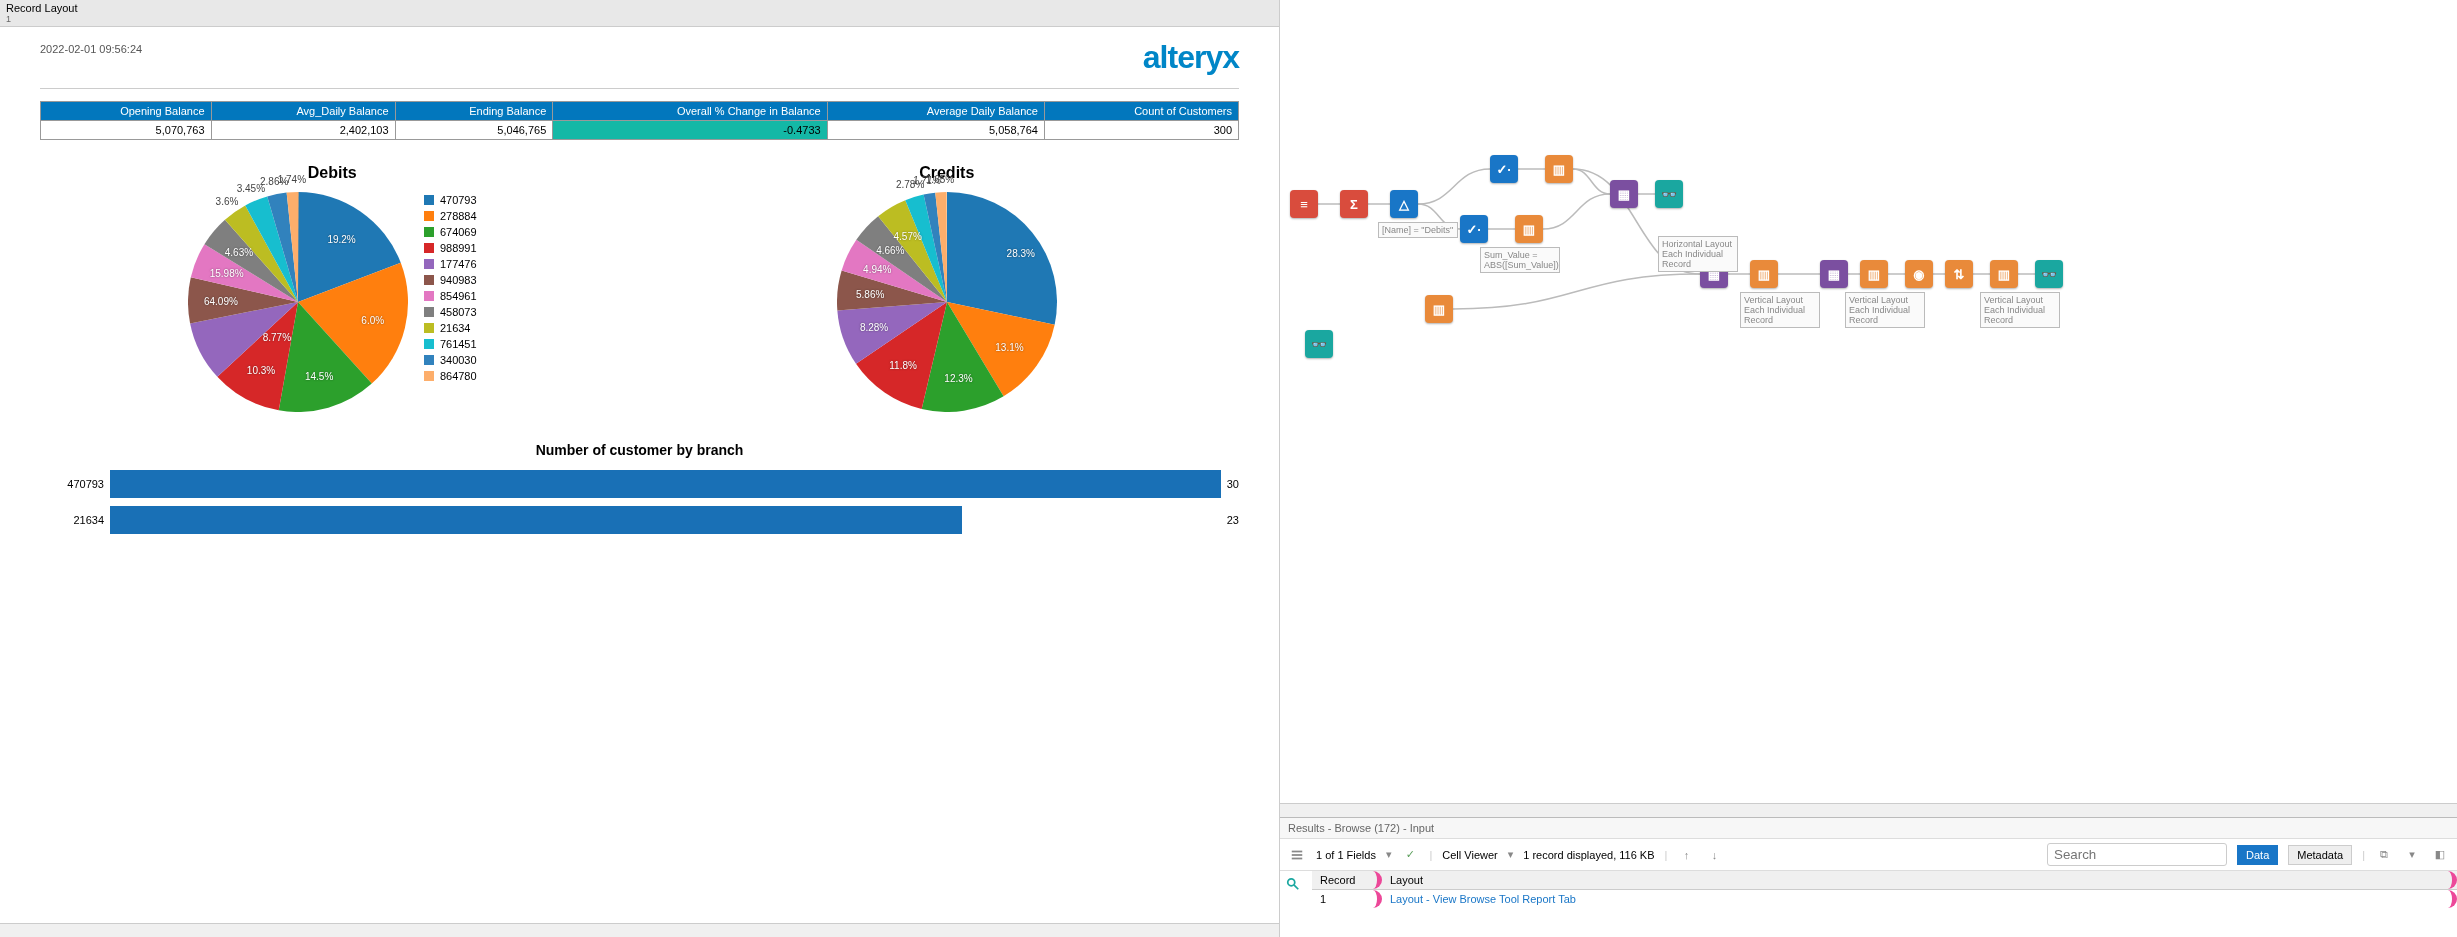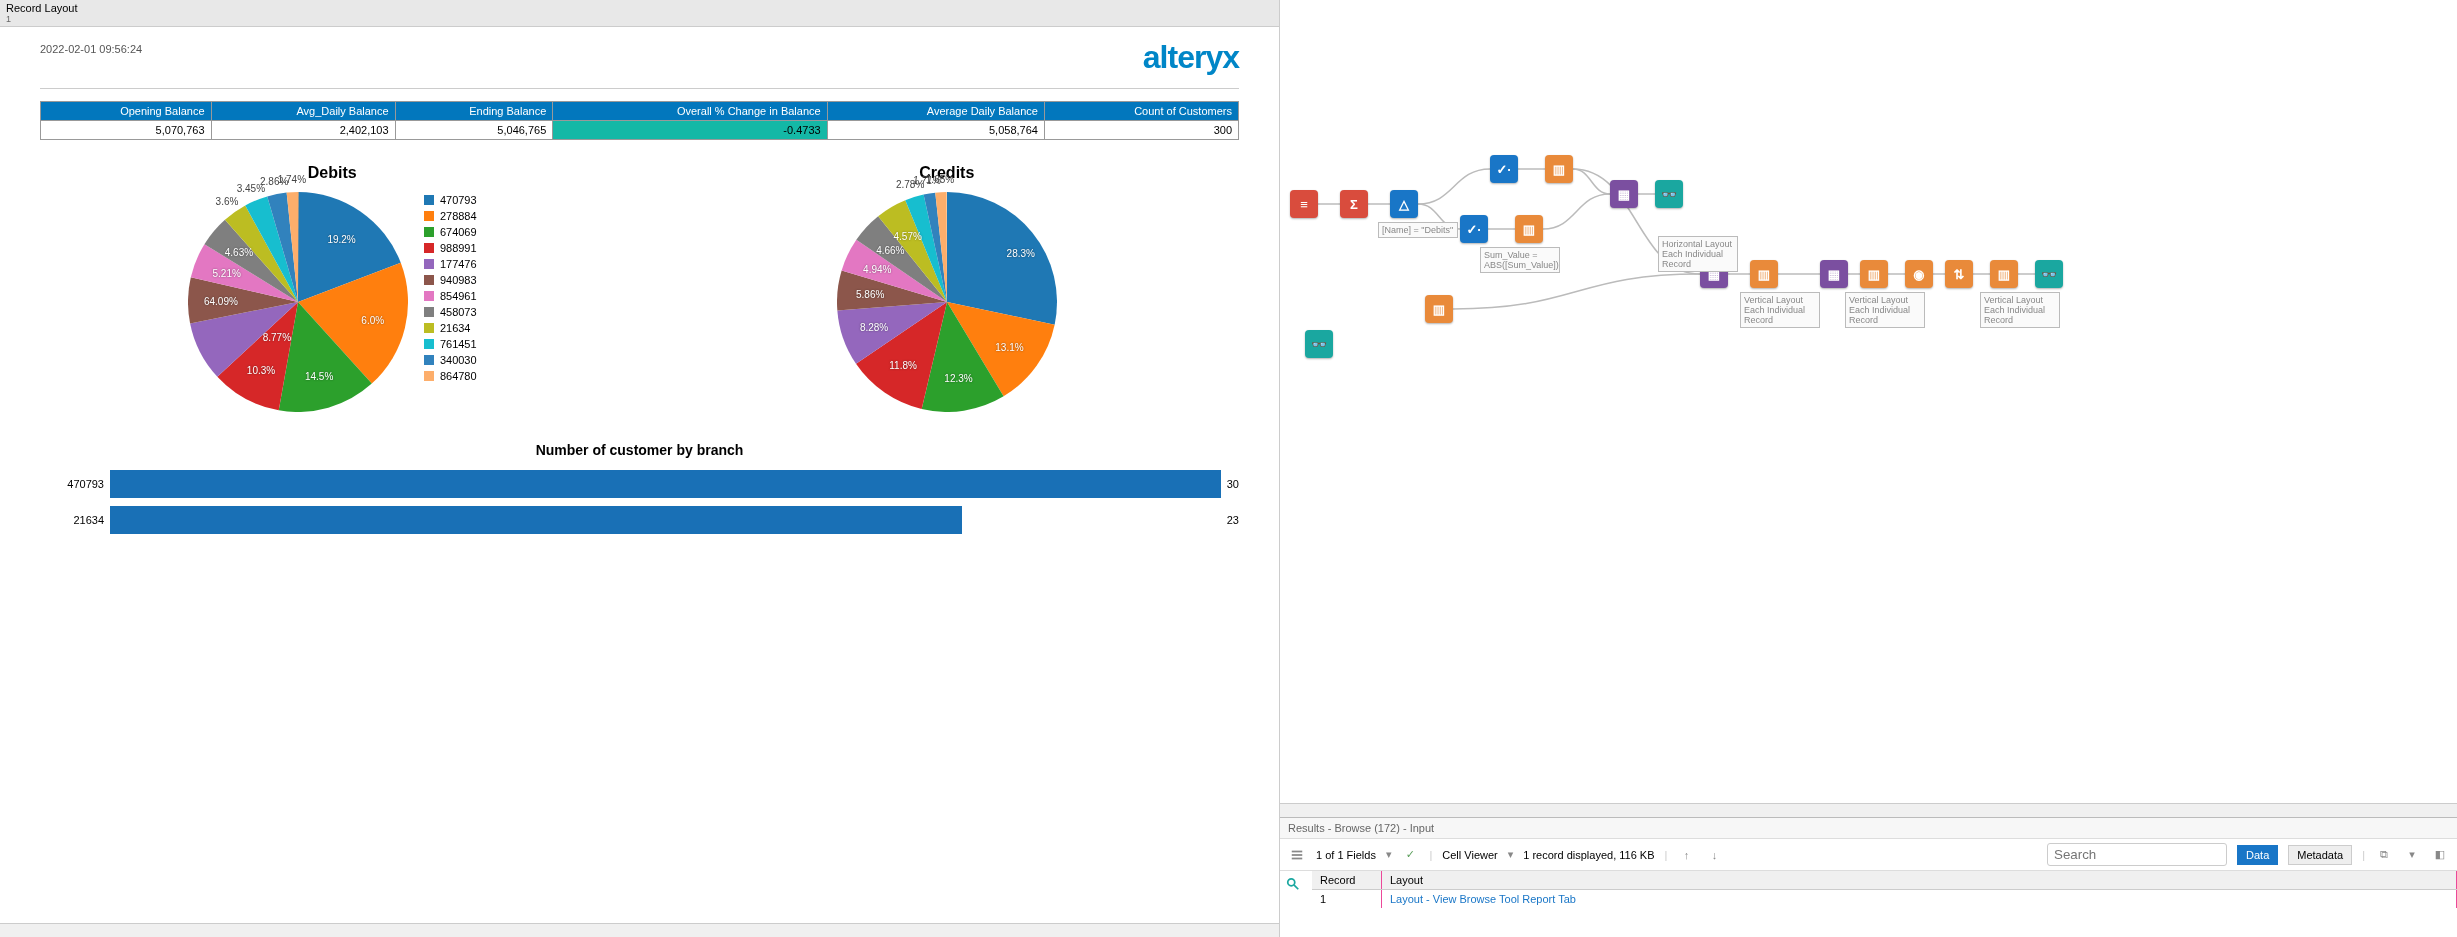--- a/index.html
+++ b/index.html
@@ -121,21 +121,21 @@
 }
 .results-toolbar .sep { color: #ccc; }
 .tb-icon { width: 18px; height: 18px; display: inline-flex; align-items: center; justify-content: center; color: #888; }
 .tb-icon svg { width: 14px; height: 14px; }
 .tb-btn { padding: 3px 8px; background: #eee; border: 1px solid #ccc; cursor: pointer; }
 .tb-btn.active { background: #1976c7; color: #fff; border-color: #1976c7; }
 .search-box { margin-left: auto; }
 .search-box input { padding: 3px 6px; border: 1px solid #ccc; border-radius: 3px; width: 180px; }
 .results-grid { flex: 1; background: #fff; overflow-y: auto; }
 .grid-header { display: flex; background: #f0f0f0; border-bottom: 1px solid #ccc; }
-.grid-header .col, .grid-row .col { padding: 3px 8px; border-right: 1px solid #ec4899; }
+.grid-header .col, .grid-row .col { padding: 3px 8px; border-right: 5px solid #ec4899; border-radius: 9px; }
 .col-rec { width: 70px; }
 .col-lay { flex: 1; }
 .grid-row { display: flex; }
 .grid-row .col-lay { color: #1976c7; cursor: pointer; }
 .side-tool-col {
   position: absolute; left: 8px; width: 32px;
   display: flex; flex-direction: column; gap: 6px;
 }
 </style>
 </head>
@@ -197,21 +197,21 @@
                 <path d="M50,50 L36.02027893767321,1.994089957386116 A50,50 0 0 1 44.82565273747892,0.2684594004283767 Z" fill="#3182bd"></path>
                 <path d="M50,50 L44.82565273747892,0.2684594004283767 A50,50 0 0 1 50.2827418319205,0.0007994358261527168 Z" fill="#fdae6b"></path>
               </svg>
             <div class="pie-labels" id="pie-debits-labels">
                 <div class="pie-label" style="left: 153.68px; top: 46.588px;">19.2%</div>
                 <div class="pie-label" style="left: 184.872px; top: 127.975px;">6.0%</div>
                 <div class="pie-label" style="left: 131.25px; top: 184.01px;">14.5%</div>
                 <div class="pie-label" style="left: 73.1171px; top: 177.592px;">10.3%</div>
                 <div class="pie-label" style="left: 57px; top: 145.022px; margin-left: 32px;">8.77%</div>
                 <div class="pie-label" style="left: 33.0084px; top: 108.863px;">64.09%</div>
-                <div class="pie-label" style="left: 38.7782px; top: 80.7346px;">5.21%</div>
+                <div class="pie-label" style="left: 38.7782px; top: 80.7346px;">15.98%</div>
                 <div class="pie-label" style="left: 51.0578px; top: 60.4539px;">4.63%</div>
                 <div class="pie-label dark" style="left: 39.096px; top: 9.24849px;">3.6%</div>
                 <div class="pie-label dark" style="left: 62.9607px; top: -3.86634px;">3.45%</div>
                 <div class="pie-label dark" style="left: 86.3066px; top: -10.9002px;">2.86%</div>
                 <div class="pie-label dark" style="left: 103.965px; top: -13.0521px;">1.74%</div>
               </div>
           </div>
           <div class="legend" id="legend-debits">
               <div class="legend-item">
                 <span class="swatch" style="background: rgb(31, 120, 180);"></span>

